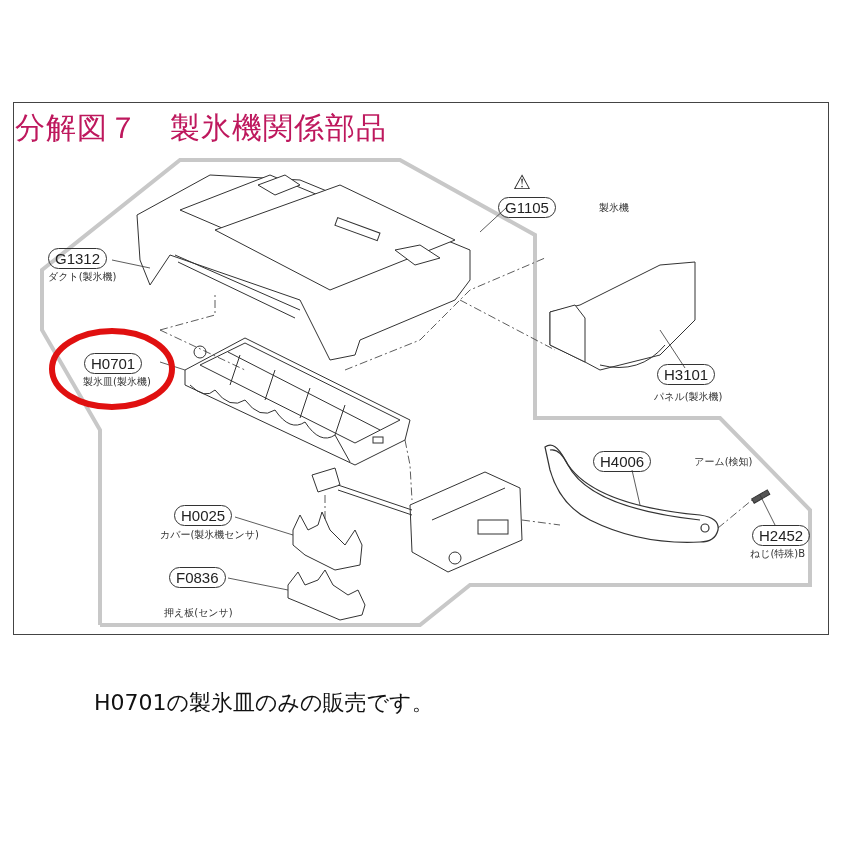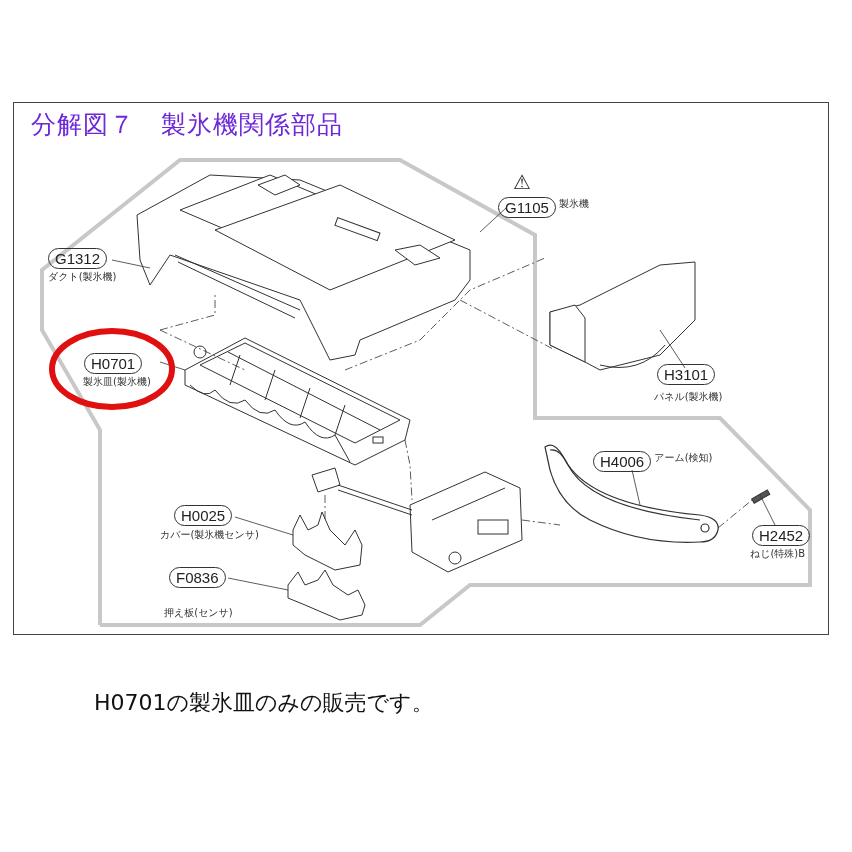--- a/index.html
+++ b/index.html
@@ -1,27 +1,27 @@
 <!DOCTYPE html>
 <html><head>
 <meta charset="utf-8">
 <style>
   html, body { margin:0; padding:0; background:#fff; }
   body { width:852px; height:852px; position:relative; overflow:hidden;
          font-family:"DejaVu Sans", sans-serif; color:#222; }
   .frame { position:absolute; left:13px; top:102px; width:816px; height:533px;
            border:1.5px solid #444; box-sizing:border-box; background:#fff; }
-  .title { position:absolute; left:31px; top:108px; font-size:25px; letter-spacing:1px;
-           color:#6d28d9; white-space:nowrap; }
+  .title { position:absolute; left:15px; top:108px; font-size:30px; letter-spacing:1px;
+           color:#be185d; white-space:nowrap; }
   svg.art { position:absolute; left:0; top:0; }
-  .tag { position:absolute; display:flex; align-items:flex-start; white-space:nowrap; }
+  .tag { position:absolute; display:flex; align-items:center; white-space:nowrap;gap:23px; }
   .pill { border:1.5px solid #333; border-radius:11px; padding:0 6px; font-size:15px;
           line-height:19px; height:19px; color:#222; font-family:"Liberation Sans", sans-serif; }
   .desc { font-size:10px; color:#333; white-space:nowrap; }
-  .desc-inline { margin-left:3px; }
+  .desc-inline { margin-left:20px; }
   .below { position:absolute; }
   .caption { position:absolute; left:94px; top:688px; font-size:22px; color:#111;
              white-space:nowrap; font-family:"DejaVu Sans", sans-serif; font-weight:normal; }
   .warn { position:absolute; font-size:20px; }
 </style>
 </head>
 <body>
 
 <div class="frame"></div>
 <div class="title">分解図７　製氷機関係部品</div>

